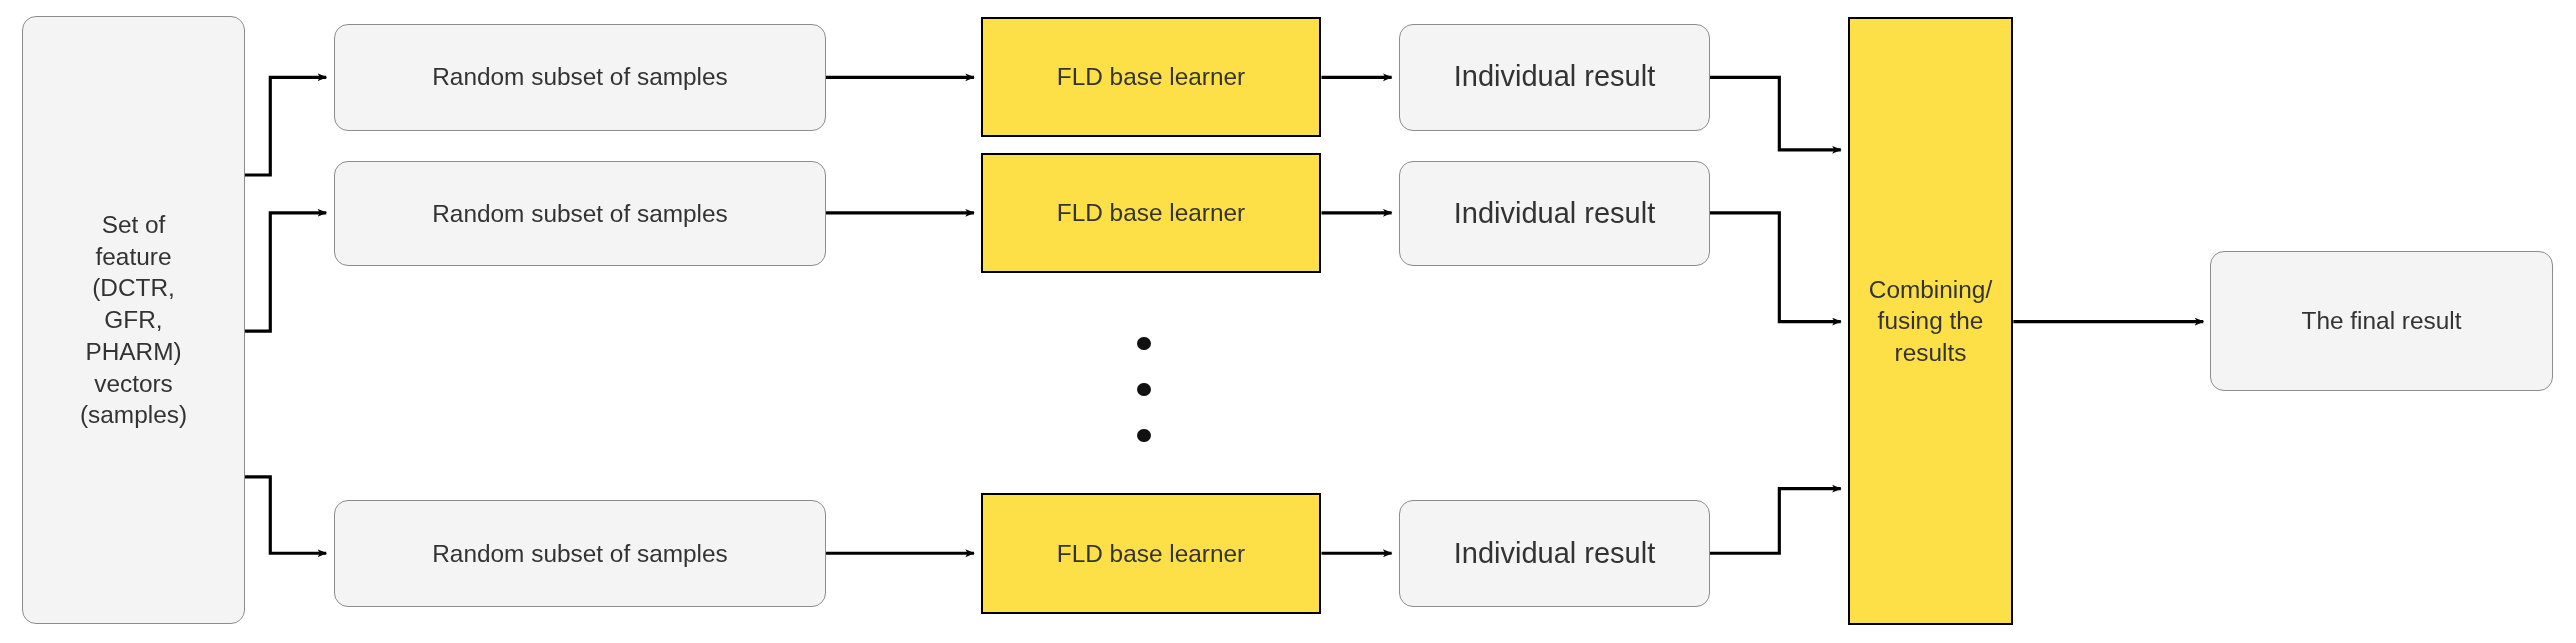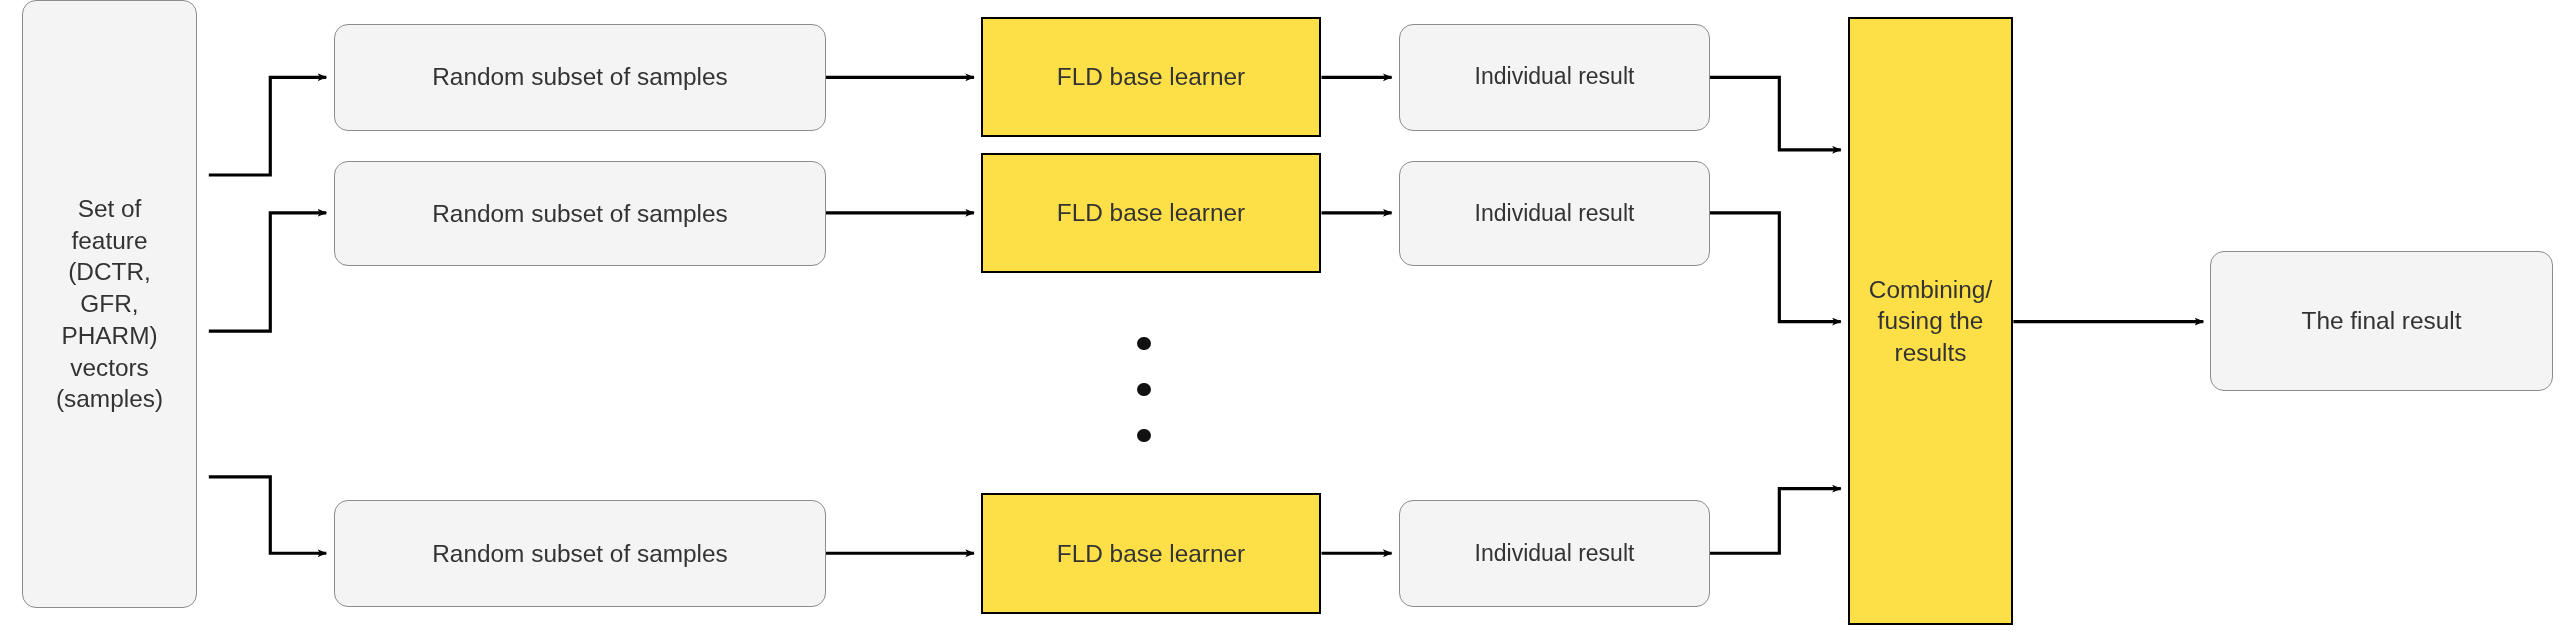--- a/index.html
+++ b/index.html
@@ -46,21 +46,21 @@
     border: 2.4px solid #000000;
     border-radius: 0;
   }
   .node-label {
     display: block;
     width: 100%;
     padding: 0 11px;
     box-sizing: border-box;
     white-space: pre-line;
   }
-  .fs-30 { font-size: 23px; }
+  .fs-30 { font-size: 29px; }
   .fs-31 { font-size: 24.4px; }
   .dots {
     position: absolute;
     display: flex;
     flex-direction: column;
     align-items: center;
     justify-content: space-between;
   }
   .dot {
     width: 13.4px;
@@ -97,21 +97,21 @@
       <path d="M1677,702 L1766,702" marker-end="url(#arrow)"></path>
 
       <path d="M2170,98 L2258,98 L2258,190 L2336,190" marker-end="url(#arrow)"></path>
       <path d="M2170,270 L2258,270 L2258,408 L2336,408" marker-end="url(#arrow)"></path>
       <path d="M2170,702 L2258,702 L2258,620 L2336,620" marker-end="url(#arrow)"></path>
 
       <path d="M2555,408 L2796,408" marker-end="url(#arrow)"></path>
     </g>
   </svg>
 
-  <div class="node node-round fs-31" style="left:22px; top:0; width:175px; height:608px;">
+  <div class="node node-round fs-31" style="left:22px; top:16px; width:223px; height:608px;">
     <span class="node-label">Set of
 feature
 (DCTR,
 GFR,
 PHARM)
 vectors
 (samples)</span>
   </div>
 
   <div class="node node-round fs-31" style="left:334px; top:23.6px; width:492px; height:107px;">

